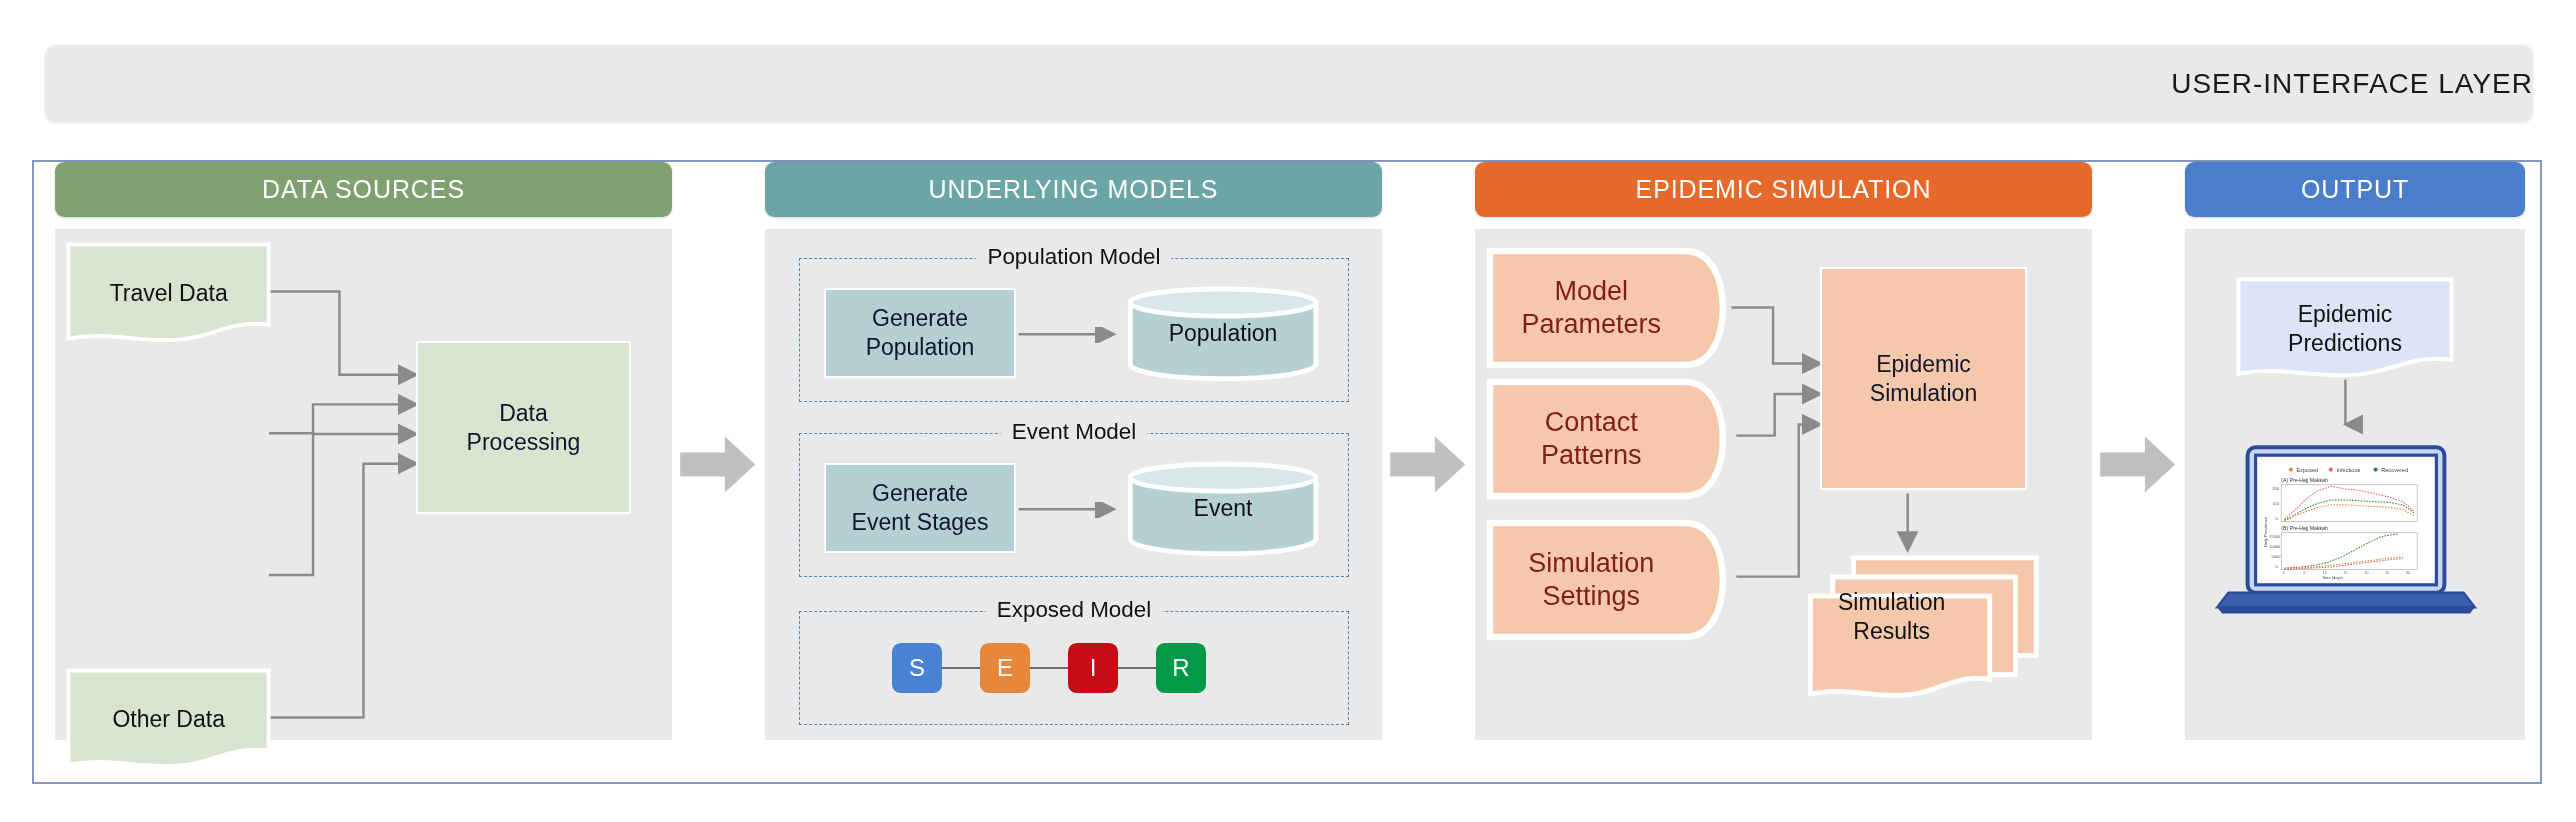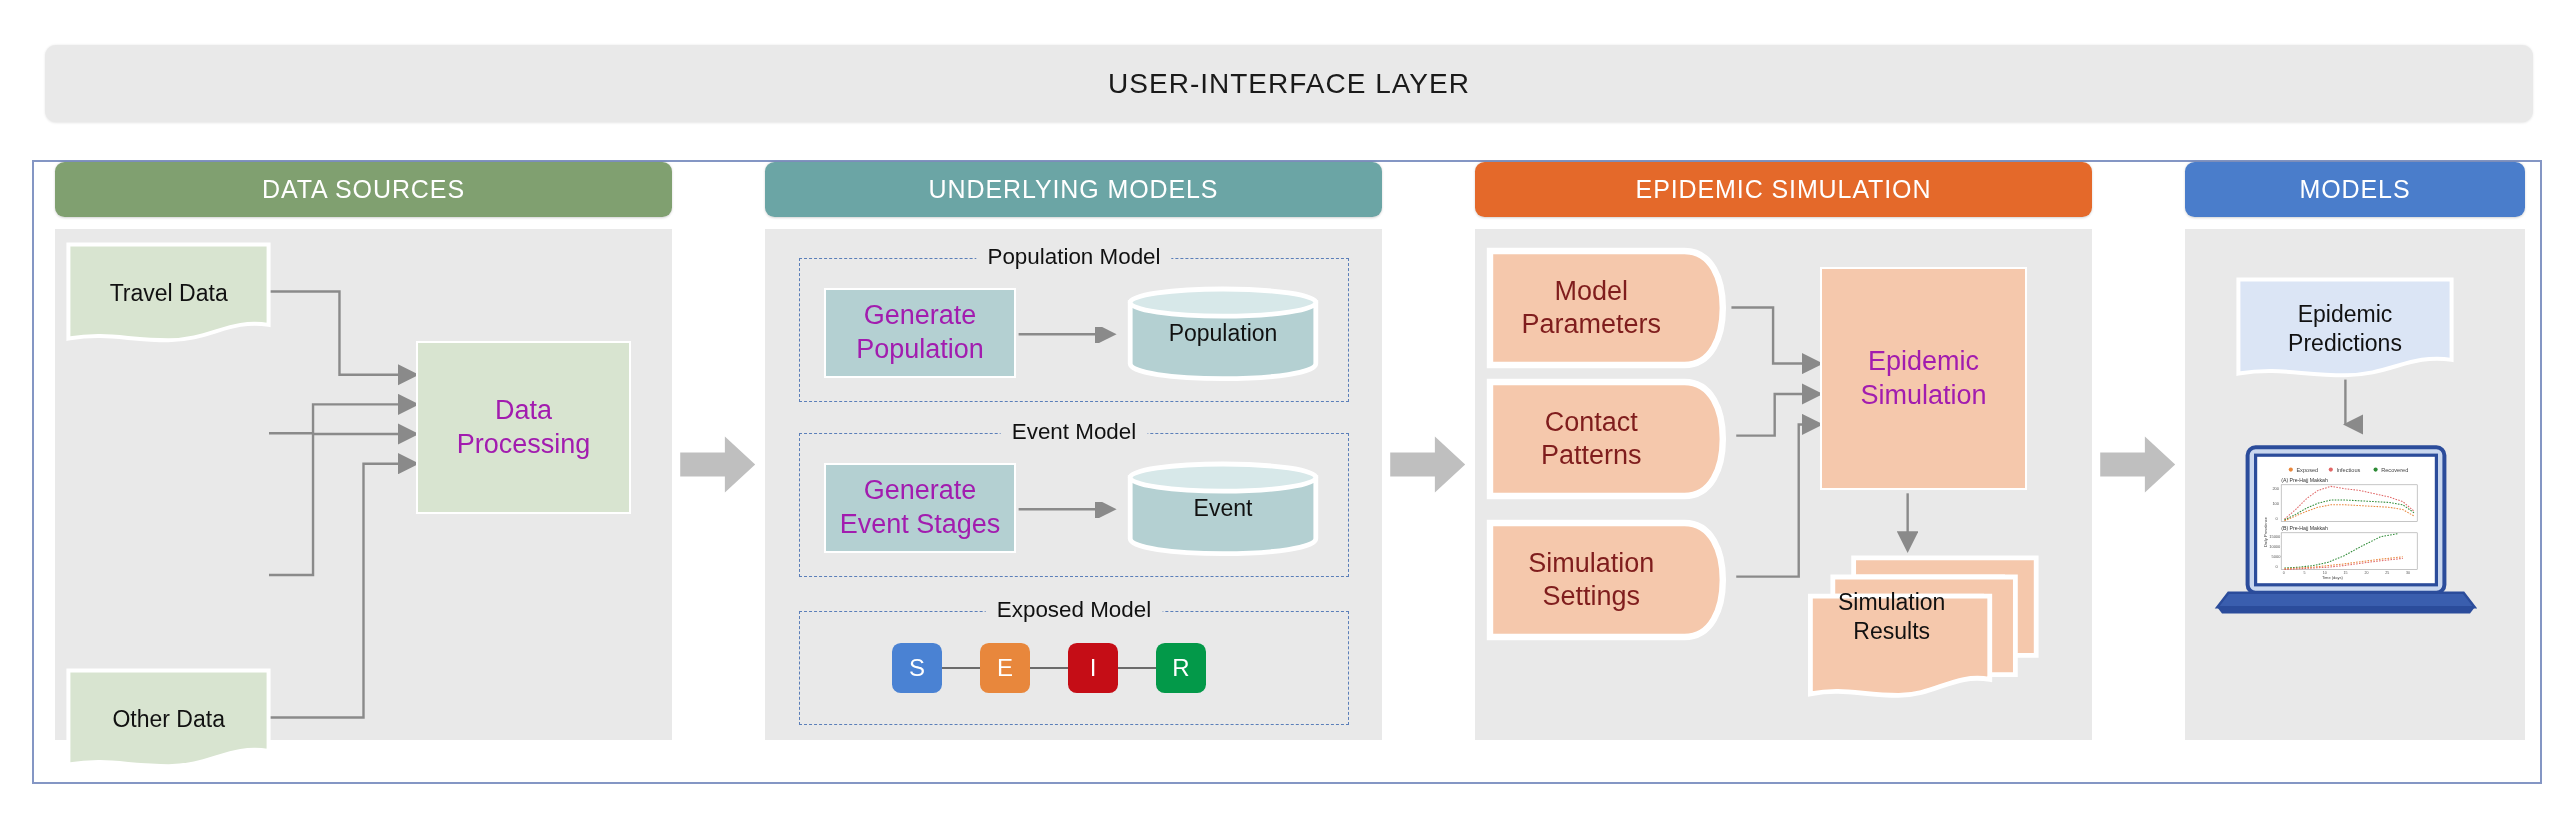--- a/index.html
+++ b/index.html
@@ -22,21 +22,21 @@
     position: absolute;
     left: 45px;
     top: 45px;
     width: 2488px;
     height: 77px;
     background: #e9e9e9;
     border-radius: 11.2px;
     box-shadow: 0 0.8px 2.4px rgba(0,0,0,0.10);
     display: flex;
     align-items: center;
-    justify-content: center;
+    justify-content: flex-end;
   }
   .ui-layer-title {
     font-size: 28px;
     letter-spacing: 1px;
     color: #1a1a1a;
     font-weight: 400;
   }
 
   
   .frame {
@@ -112,22 +112,22 @@
   .rect-shape {
     position: absolute;
     display: flex;
     align-items: center;
     justify-content: center;
     text-align: center;
     border: 2.4px solid #ffffff;
     box-sizing: border-box;
   }
   .rect-shape .lbl {
-    font-size: 27px;
-    color: #a21caf;
+    font-size: 23px;
+    color: #0f172a;
     line-height: 1.25;
   }
 
   
   .cyl-shape {
     position: absolute;
     display: flex;
     align-items: center;
     justify-content: center;
   }
@@ -411,21 +411,21 @@
         </div>
 
       </div>
     </div>
 
     <svg class="block-arrow" style="left:2066px; top:273px;" width="77" height="59" viewBox="0 0 96 74">
       <path d="M0,22 L56,22 L56,2 L94,37 L56,72 L56,52 L0,52 Z" fill="#bfbfbf"></path>
     </svg>
 
     <div class="column" id="col-output" style="height:572px">
-      <div class="col-header" style="background:#4a7dcb">MODELS</div>
+      <div class="col-header" style="background:#4a7dcb">OUTPUT</div>
       <div class="col-body">
 
         <div class="doc-shape" style="left:51px; top:48px; width:218px; height:103px;">
           <svg viewBox="0 0 272 128" preserveAspectRatio="none">
             <path d="M3,3 L269,3 L269,103 C218,95 192,122 136,122 C80,122 54,112 3,120 Z" fill="#dbe5f5" stroke="#ffffff" stroke-width="5"></path>
           </svg>
           <div class="lbl">
             <span>Epidemic</span><br>
             <span>Predictions</span>
           </div>

